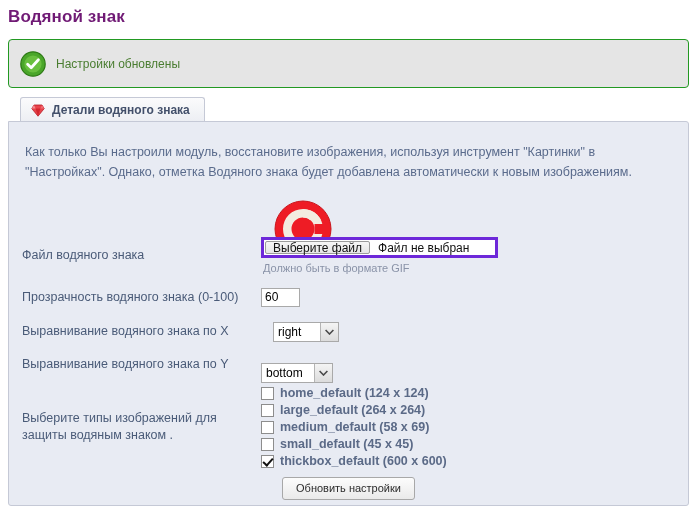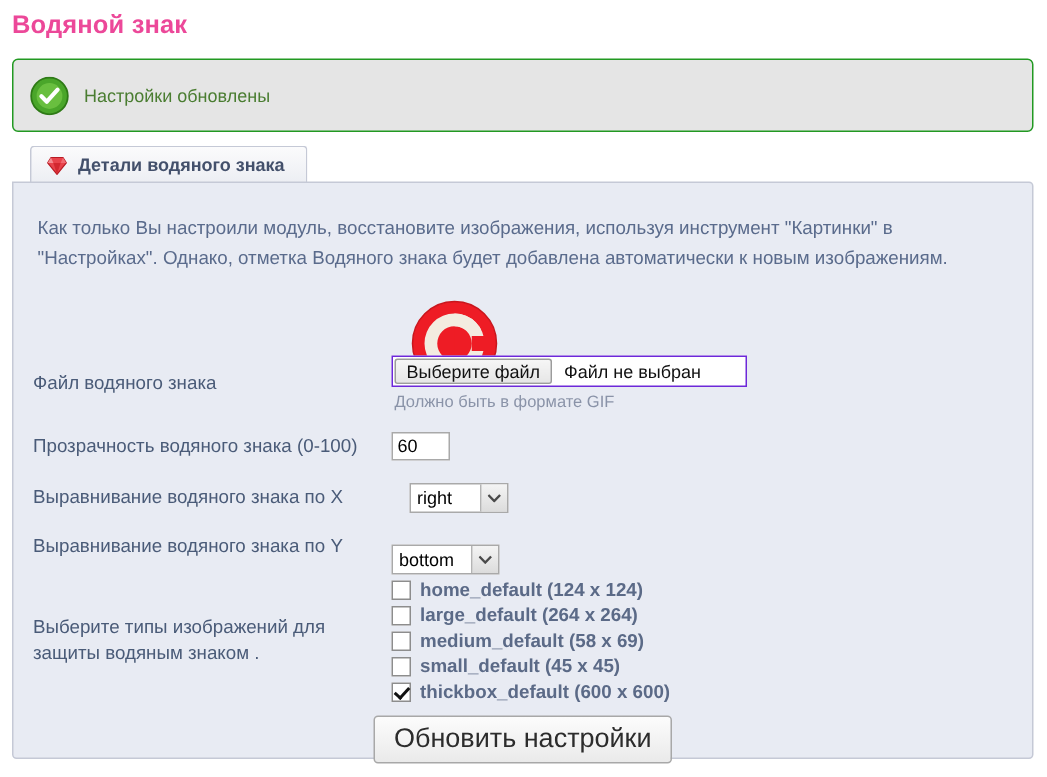--- a/index.html
+++ b/index.html
@@ -14,21 +14,21 @@
     font-size: 12px;
     color: #333333;
     overflow: hidden;
     position: relative;
   }
 
   
   .page-title {
     font-size: 17px;
     font-weight: bold;
-    color: #ec4899;
+    color: #701a75;
     padding: 6px 0 0 8px;
     line-height: 22px;
     letter-spacing: 0.1px;
   }
 
   
   .success-banner {
     position: absolute;
     left: 8px;
     top: 39px;
@@ -151,21 +151,21 @@
   .row-types  { height: 92px; align-items: center; }
 
   
   .file-input {
     display: inline-flex;
     align-items: stretch;
     width: 237px;
     height: 21px;
     box-sizing: border-box;
     background: #ffffff;
-    border: 1px solid #6d28d9;
+    border: 3px solid #6d28d9;
     vertical-align: middle;
   }
   .file-button {
     background: linear-gradient(to bottom, #f6f6f6 0%, #e6e6e6 100%);
     border: 1px solid #9c9c9c;
     border-radius: 2px;
     margin: 1px;
     padding: 0 7px;
     font-size: 12px;
     color: #111111;
@@ -279,21 +279,21 @@
     width: 100%;
     display: flex;
     justify-content: center;
   }
   .submit-button {
     background: linear-gradient(to bottom, #fcfcfc 0%, #eaeaea 100%);
     border: 1px solid #a8a8a8;
     border-radius: 3px;
     padding: 4px 13px 5px 13px;
     font-family: "Liberation Sans", sans-serif;
-    font-size: 18px;
+    font-size: 11px;
     color: #2c2c2c;
     white-space: nowrap;
   }
 </style>
 </head>
 <body>
 
 <div class="page-title">Водяной знак</div>
 
 <div class="success-banner">

